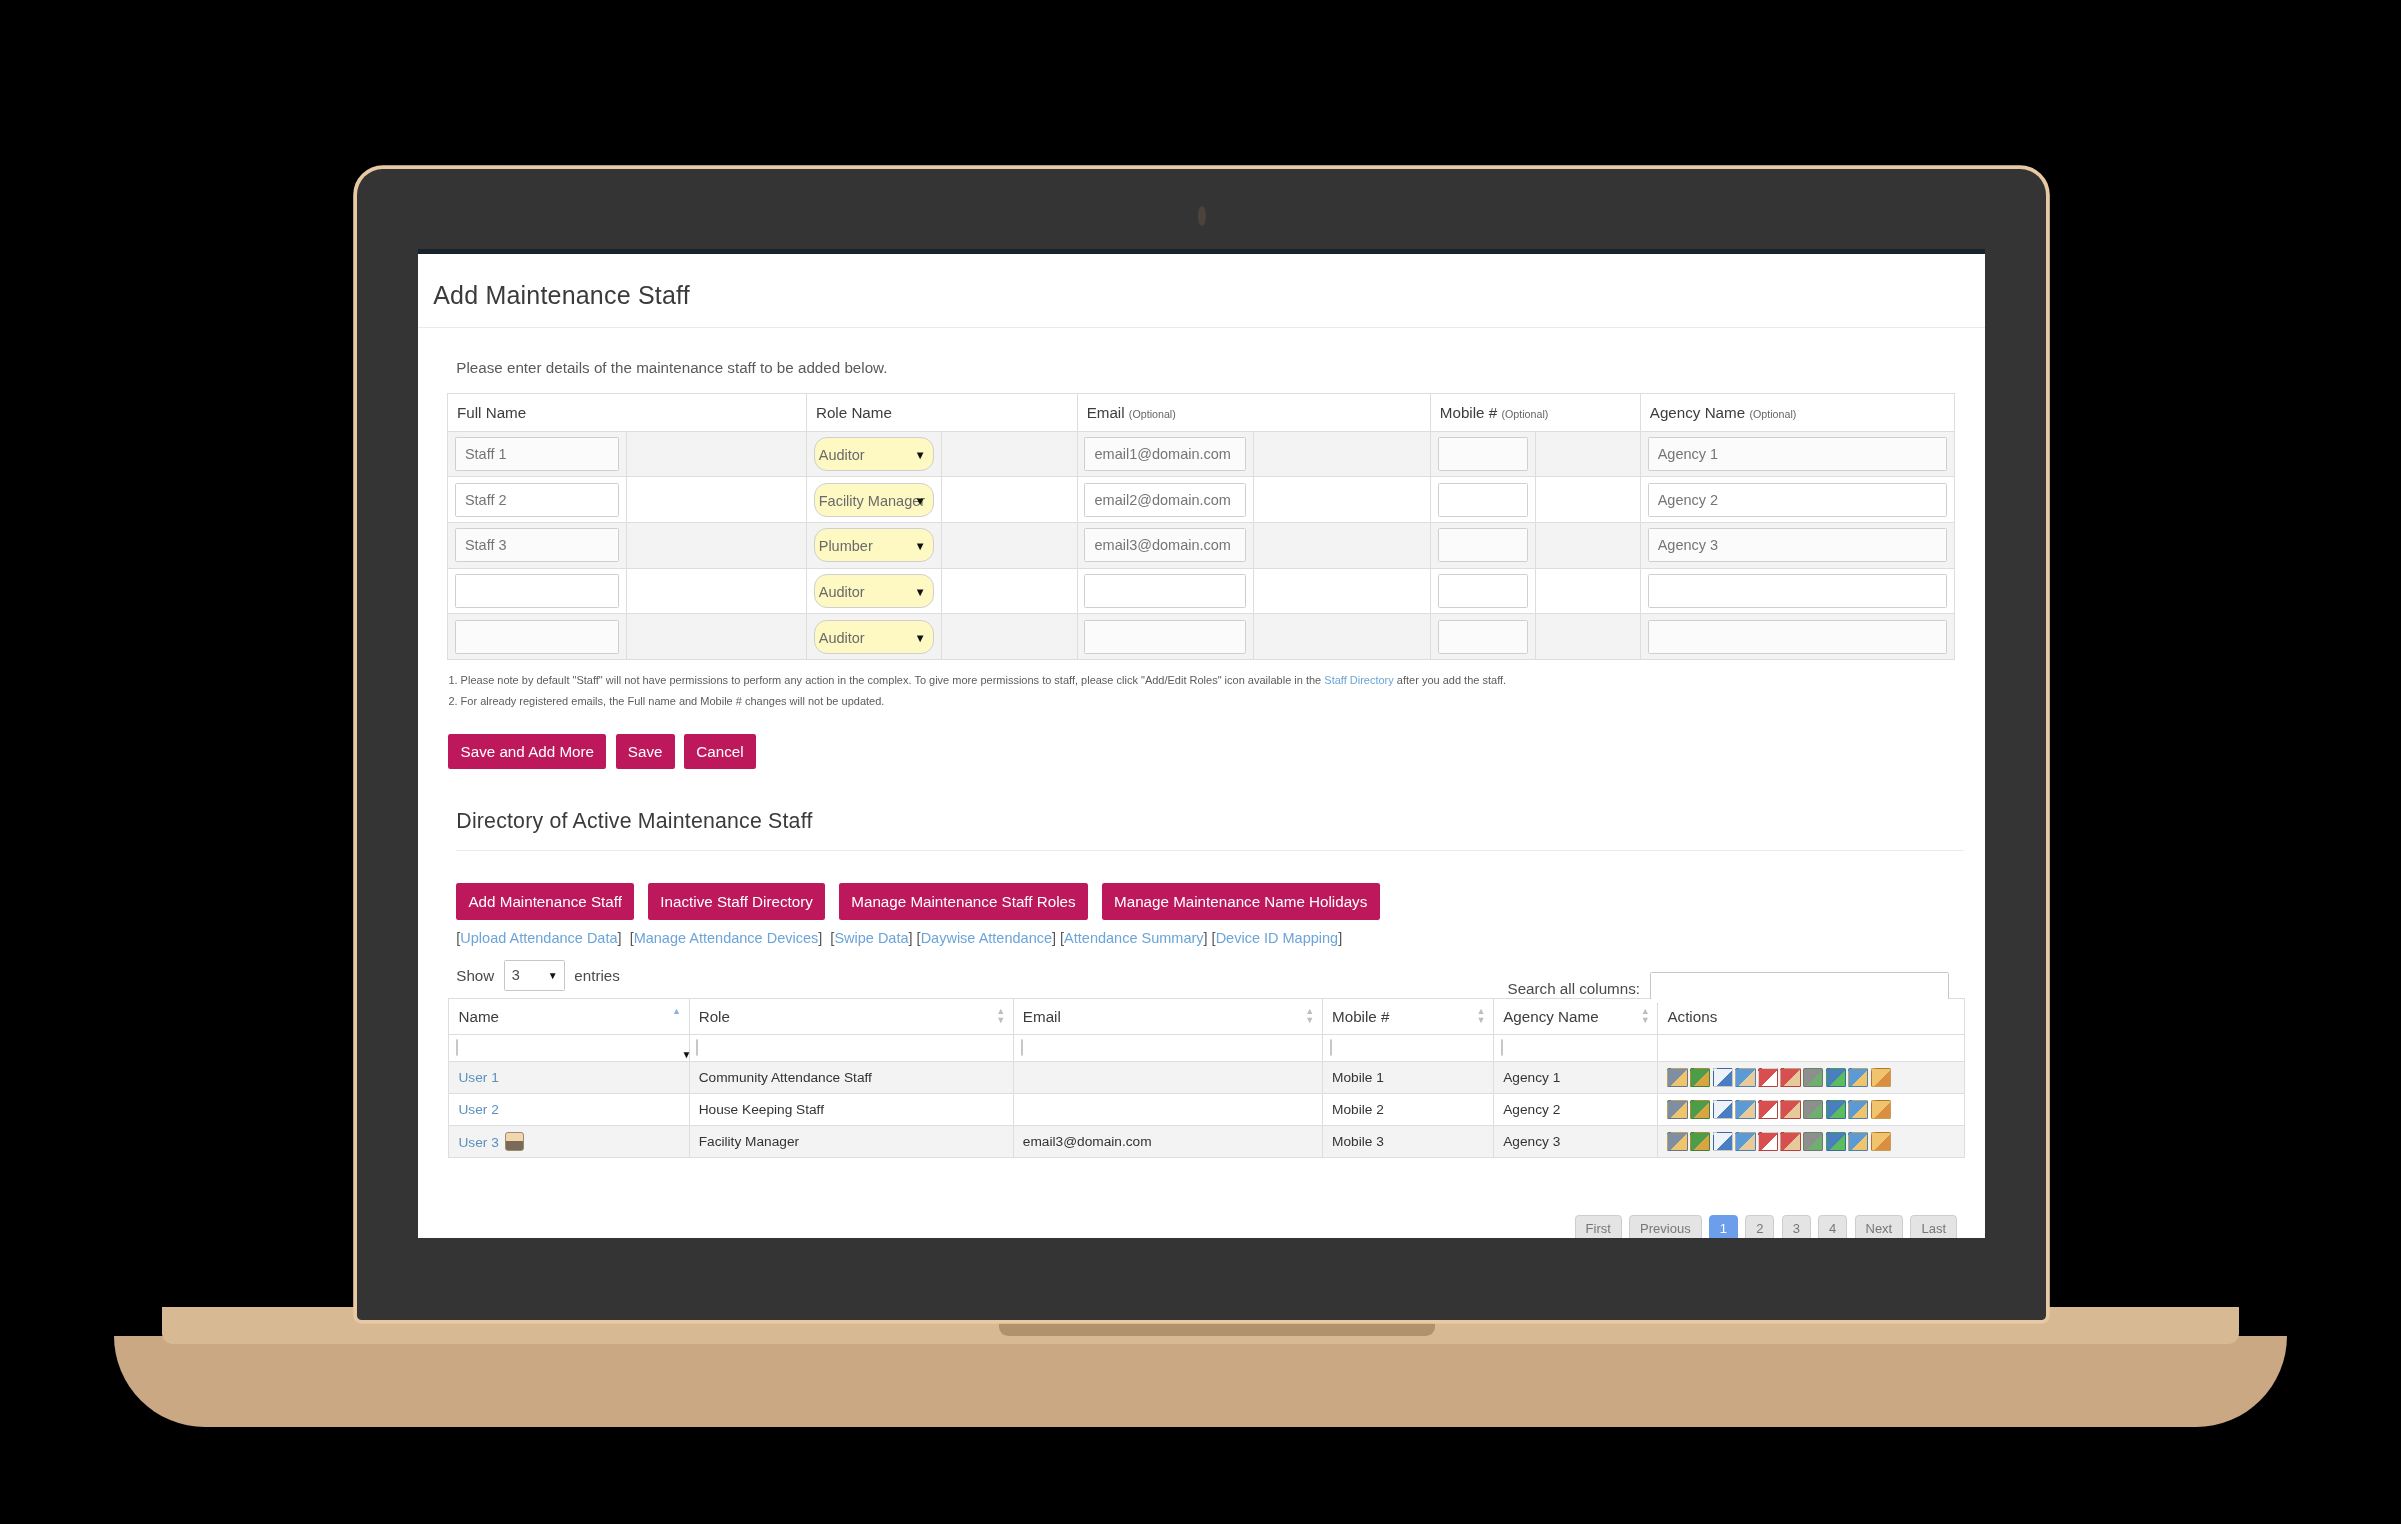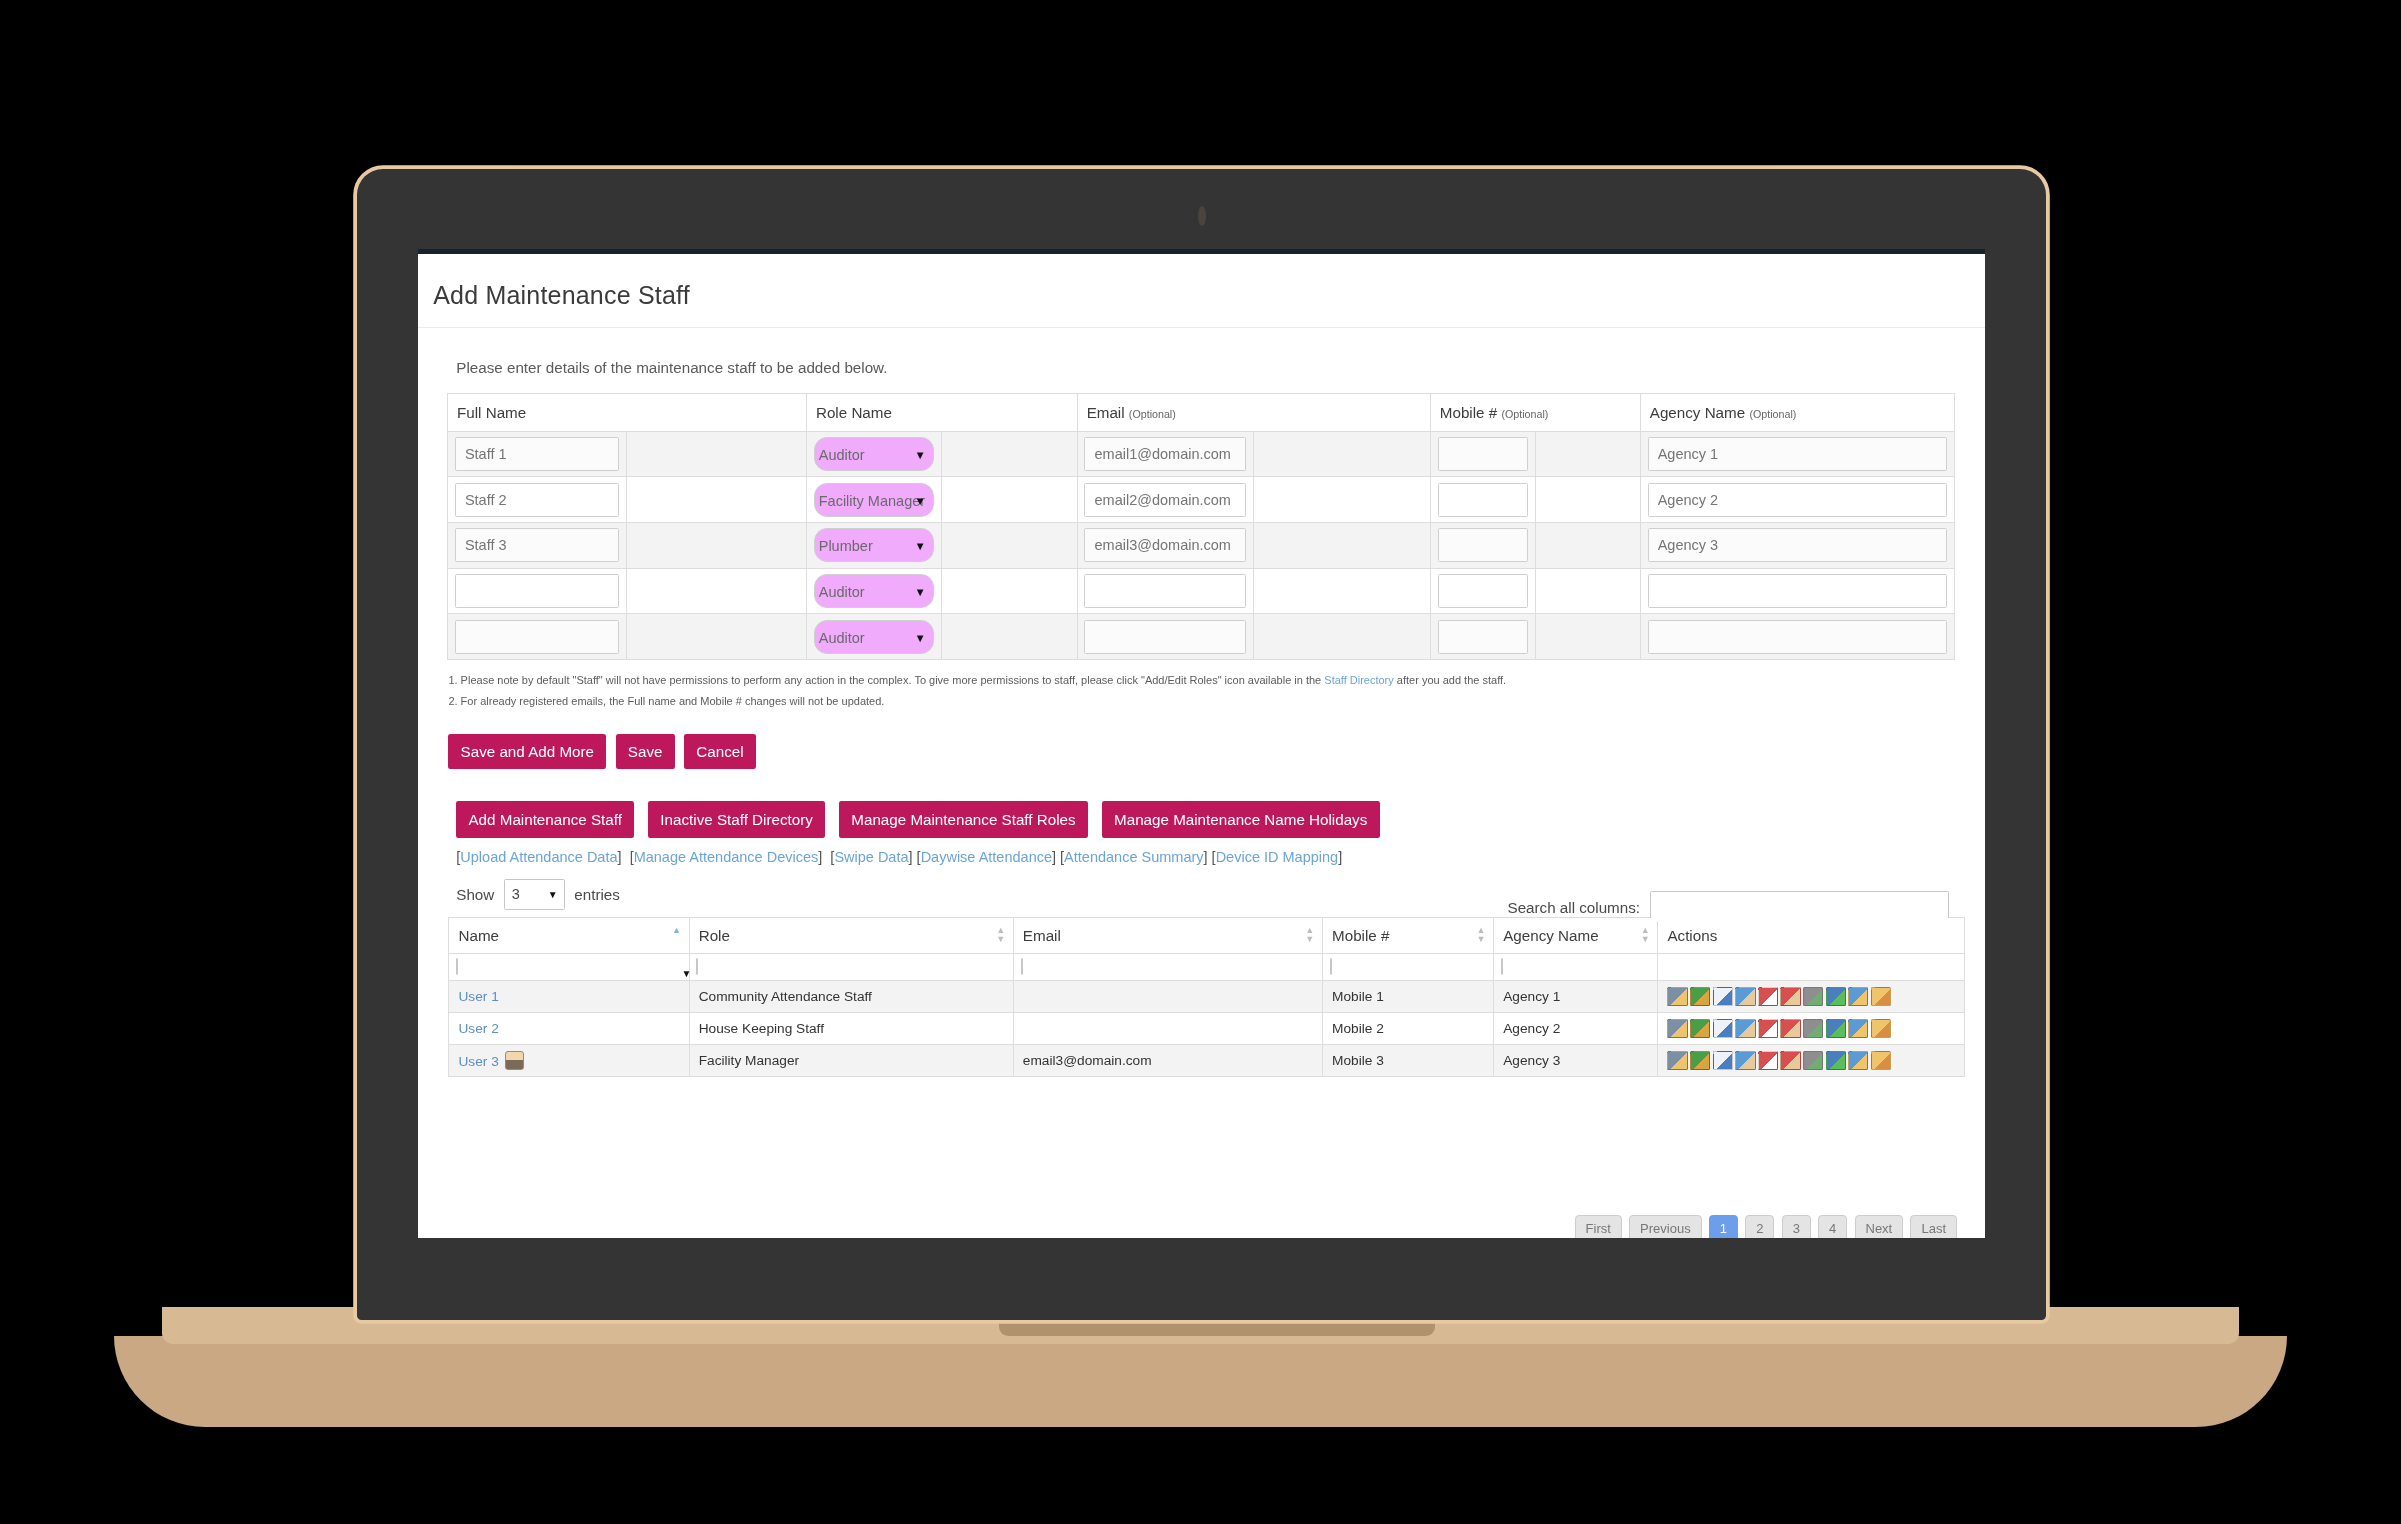--- a/index.html
+++ b/index.html
@@ -67,21 +67,21 @@
   table.form-table tr.even td{background:#ffffff;}
 
   .ti{
     width:100%;box-sizing:border-box;height:34px;border:0.8px solid #cfcfcf;
     background:transparent;font-size:14.5px;color:#9b9b9b;padding:0 9.1px;
     font-family:"Liberation Sans",sans-serif;outline:none;border-radius:1.5px;
   }
   .ti.filledbg{background:#fbfbfb;}
   .sel{
     position:relative;width:100%;box-sizing:border-box;height:34px;border:0.8px solid #cfcfcf;
-    background:#f0abfc;font-size:14.5px;color:#6a6a6a;padding:0 4px;line-height:34px;border-radius:13px;
+    background:#fef9c3;font-size:14.5px;color:#6a6a6a;padding:0 4px;line-height:34px;border-radius:13px;
   }
   .sel .caret{position:absolute;right:7.6px;top:0;line-height:34px;font-size:11.4px;color:#111;}
 
   .col-name{width:229px;}
   .col-namepad{width:34px;}
   .col-role{width:168px;}
   .col-rolepad{width:42px;}
   .col-email{width:225px;}
   .col-emailpad{width:34px;}
   .col-mobile{width:126px;}
@@ -283,20 +283,21 @@
             <p><span>1. Please note by default "Staff" will not have permissions to perform any action in the complex. To give more permissions to staff, please click "Add/Edit Roles" icon available in the </span><a href="#">Staff Directory</a><span> after you add the staff.</span></p>
             <p>2. For already registered emails, the Full name and Mobile # changes will not be updated.</p>
           </div>
 
           <div class="btnrow">
             <button class="btn">Save and Add More</button>
             <button class="btn">Save</button>
             <button class="btn">Cancel</button>
           </div>
 
+          <h2 class="section-title">Directory of Active Maintenance Staff</h2>
 
           <div class="btnrow2">
             <button class="btn">Add Maintenance Staff</button>
             <button class="btn">Inactive Staff Directory</button>
             <button class="btn">Manage Maintenance Staff Roles</button>
             <button class="btn">Manage Maintenance Name Holidays</button>
           </div>
 
           <div class="linkrow">
             <span class="br">[</span><a href="#">Upload Attendance Data</a><span class="br">]&nbsp;</span>

